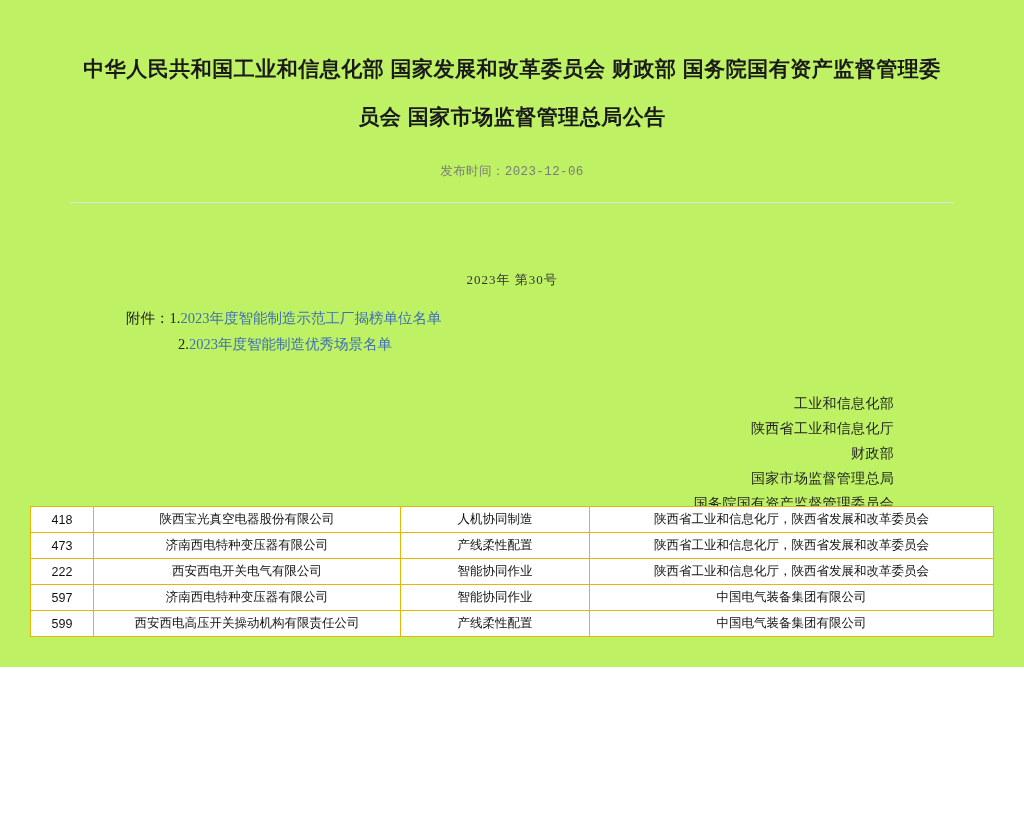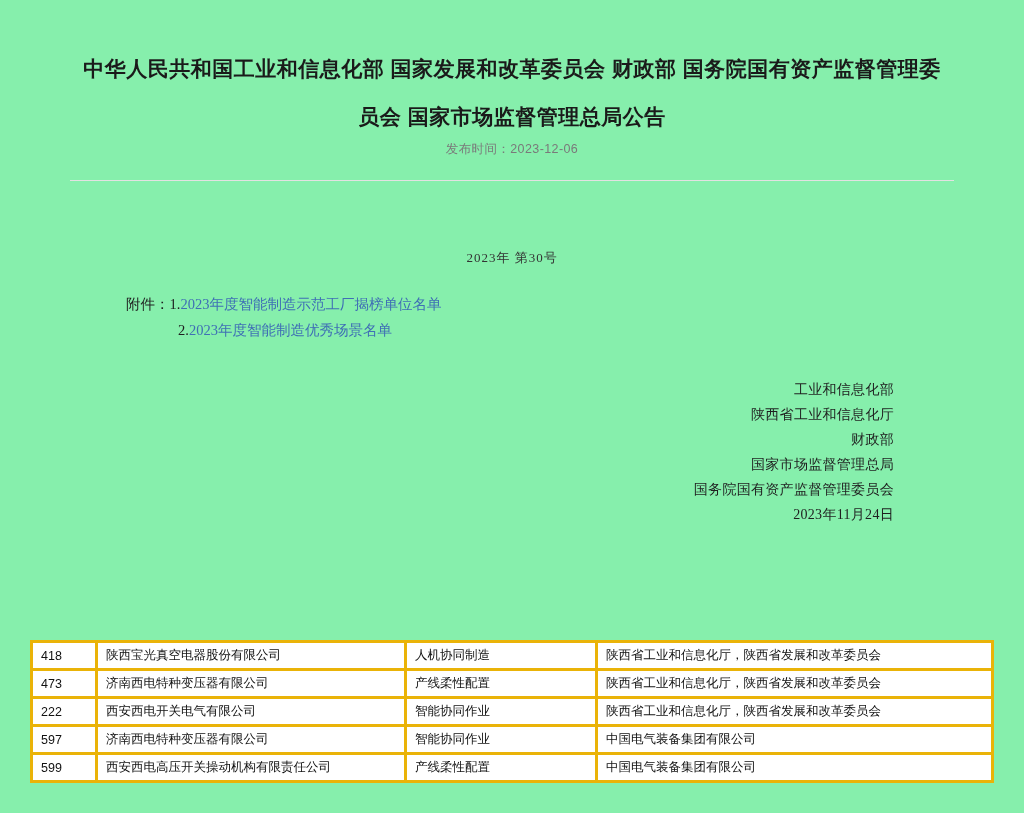--- a/index.html
+++ b/index.html
@@ -10,43 +10,44 @@
   body {
     width: 1024px;
     height: 813px;
     font-family: "Liberation Serif", serif;
     color: #222;
     position: relative;
     overflow: hidden;
   }
   .page {
     width: 1024px;
-    height: 813px;
-    background: #86efac;
+    height: 667px;
+    background: #bef264;
     box-sizing: border-box;
     position: relative;
   }
   .doc-head {
     padding: 45px 70px 0 70px;
   }
   .doc-title {
     font-family: "Liberation Sans", sans-serif;
     font-weight: bold;
     font-size: 21px;
     line-height: 48px;
     text-align: center;
     color: #1a1a1a;
     letter-spacing: 0.5px;
     padding: 0 4px;
   }
   .doc-meta {
     text-align: center;
-    font-family: Liberation Sans, sans-serif;
+    font-family: Liberation Mono, monospace;
     font-size: 12.5px;
     color: #7a7a7a;
+    margin-top: 22px;
     letter-spacing: 0.4px;
   }
   .rule {
     border-bottom: 1px solid #e2e2e2;
     margin: 22px 0 0 0;
   }
   .issue-no {
     text-align: center;
     font-family: Liberation Serif, serif;
     font-size: 13px;
@@ -60,21 +61,21 @@
   .para {
     margin-top: 56px;
     font-size: 15px;
     line-height: 30px;
     text-align: justify;
     text-indent: 2em;
     color: #1f1f1f;
     letter-spacing: 0.2px;
   }
   .attach {
-    margin-top: 24px;
+    margin-top: 16px;
     font-size: 14.5px;
     line-height: 26px;
     color: #1f1f1f;
     padding-left: 14px;
   }
   .attach-label {
     color: #1f1f1f;
   }
   .attach-link {
     color: #3f6fb5;
@@ -101,24 +102,24 @@
     bottom: 30px;
   }
   table.data {
     border-collapse: collapse;
     width: 100%;
     table-layout: fixed;
     font-family: "Liberation Sans", sans-serif;
     background: #fff;
   }
   table.data td {
-    border: 3px solid #eab308;
+    border: 1px solid #eab308;
     height: 23px;
     font-size: 12.5px;
-    text-align: left;
+    text-align: center;
     color: #111;
     padding: 1px 8px;
     white-space: nowrap;
     overflow: hidden;
   }
   td.c-id { width: 46px; }
   td.c-name { width: 290px; }
   td.c-scene { width: 172px; }
   td.c-org { }
 </style>

